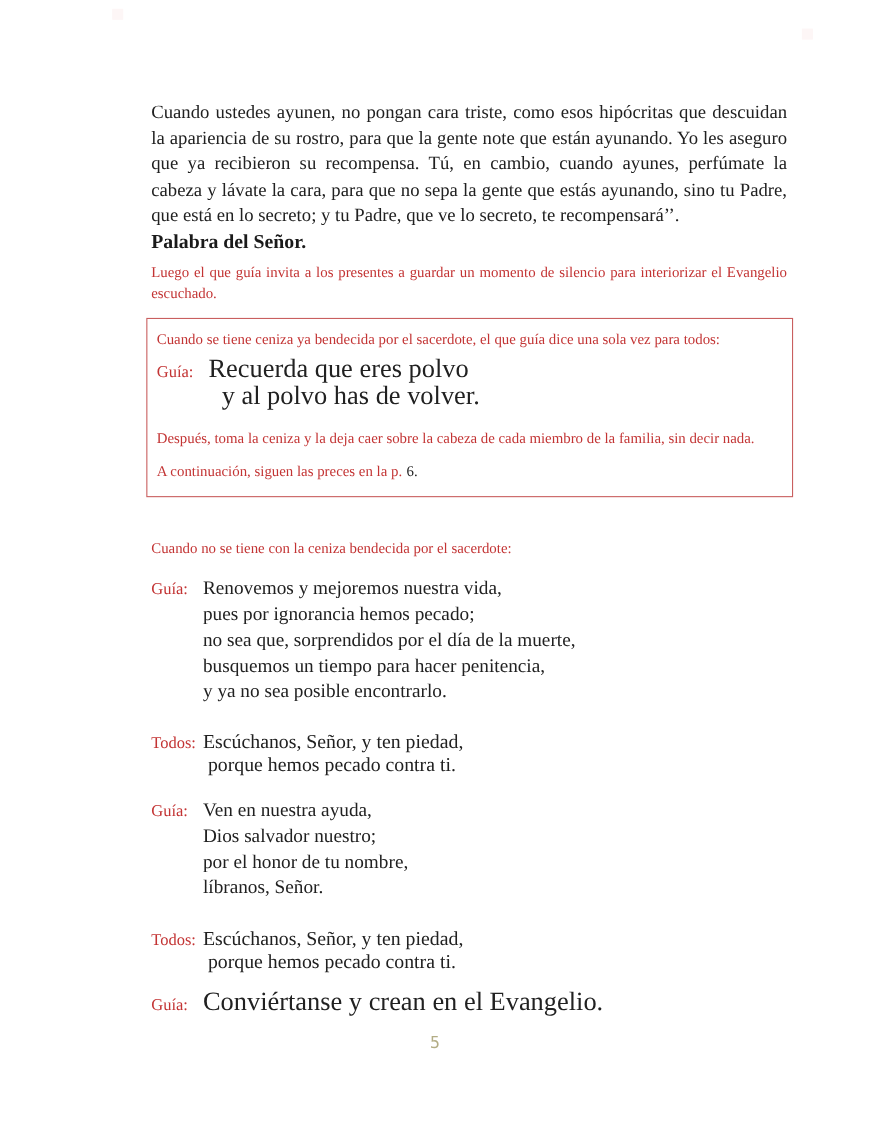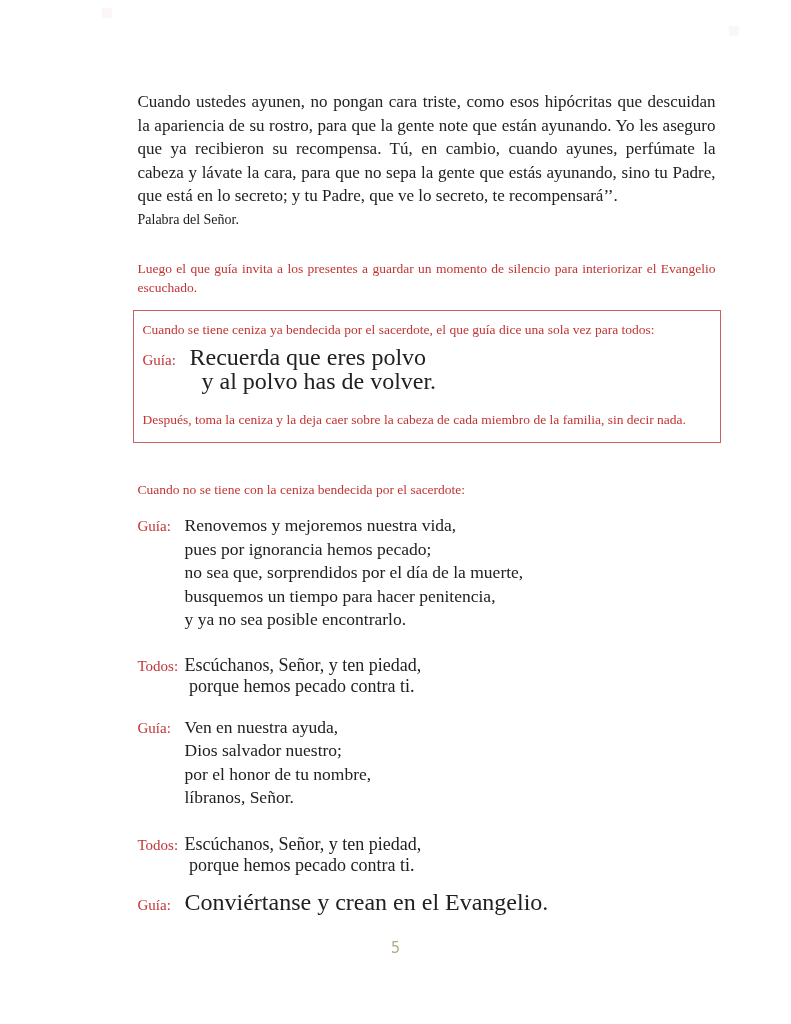--- a/index.html
+++ b/index.html
@@ -21,33 +21,33 @@
     width: 578px;
   }
   
   .gospel-body {
     font-size: 17px;
     line-height: 23.5px;
     text-align: justify;
     color: #212121;
   }
   .gospel-closing {
-    font-size: 14px;
+    font-size: 18px;
     line-height: 23.5px;
-    font-weight: normal;
+    font-weight: bold;
     color: #1a1a1a;
   }
   
   .rubric {
     color: #c33434;
     font-size: 13.5px;
     line-height: 19px;
     text-align: justify;
   }
-  .rubric-silence { margin-top: 28px; }
+  .rubric-silence { margin-top: 7px; }
   
   .ash-box {
     margin: 13px 0 0 -5px;
     width: 588px;
     border: 1px solid #c95f5f;
     padding: 9px 12px 13px 9px;
   }
   .ash-box .rubric { text-align: left; }
   .box-guide { margin-top: 7px; }
   .rubric-action { margin-top: 17px; }
@@ -125,20 +125,21 @@
     <p class="rubric rubric-silence">Luego el que guía invita a los presentes a guardar un momento de silencio para interiorizar el Evangelio escuchado.</p>
 
     <div class="ash-box">
       <p class="rubric">Cuando se tiene ceniza ya bendecida por el sacerdote, el que guía dice una sola vez para todos:</p>
       <div class="speech-row box-guide">
         <span class="speech-label">Guía:</span>
         <span class="speech-lines big">Recuerda que eres polvo
   y al polvo has de volver.</span>
       </div>
       <p class="rubric rubric-action">Después, toma la ceniza y la deja caer sobre la cabeza de cada miembro de la familia, sin decir nada.</p>
+      <p class="rubric rubric-next"><span>A continuación, siguen las preces en la p.</span><span class="page-ref">6.</span></p>
     </div>
 
     <p class="rubric rubric-no-ash">Cuando no se tiene con la ceniza bendecida por el sacerdote:</p>
 
     <div class="speech-row guide-block-1">
       <span class="speech-label">Guía:</span>
       <span class="speech-lines medium">Renovemos y mejoremos nuestra vida,
 pues por ignorancia hemos pecado;
 no sea que, sorprendidos por el día de la muerte,
 busquemos un tiempo para hacer penitencia,

